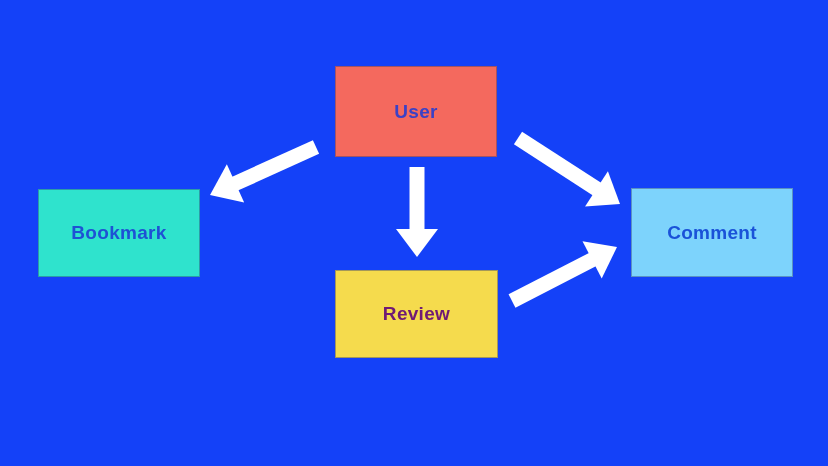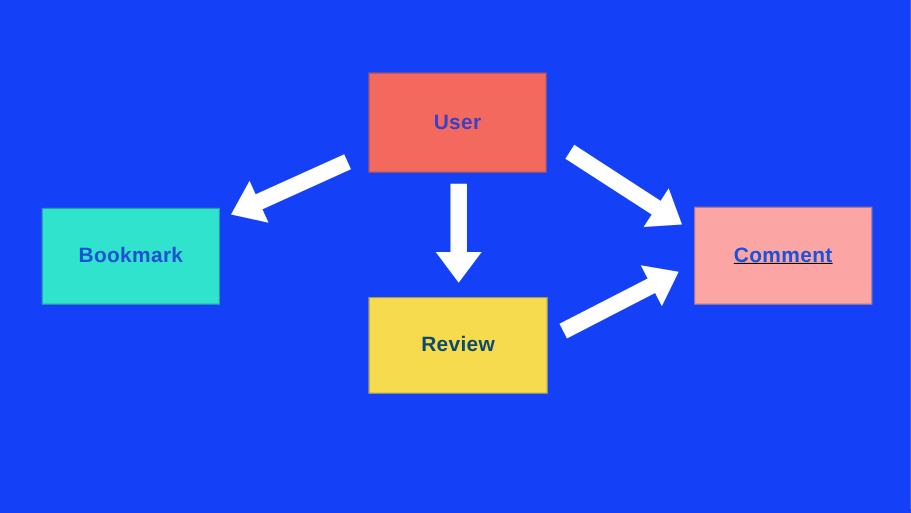--- a/index.html
+++ b/index.html
@@ -71,20 +71,20 @@
 
   <div class="node node-user" style="background: rgb(244, 105, 94);">
     <span class="node-label" style="color: rgb(59, 65, 198);">User</span>
   </div>
 
   <div class="node node-bookmark" style="background: rgb(47, 227, 205); margin-top: 20px;">
     <span class="node-label" style="color: rgb(30, 82, 212);">Bookmark</span>
   </div>
 
   <div class="node node-review" style="background: rgb(245, 219, 77);">
-    <span class="node-label" style="color: #0c4a6e;">Review</span>
+    <span class="node-label" style="color: #701a75;">Review</span>
   </div>
 
-  <div class="node node-comment" style="background: #fca5a5; text-decoration: underline;">
+  <div class="node node-comment" style="background: #7dd3fc;">
     <span class="node-label" style="color: rgb(26, 82, 216);">Comment</span>
   </div>
 
 </div>
 
 </body></html>

